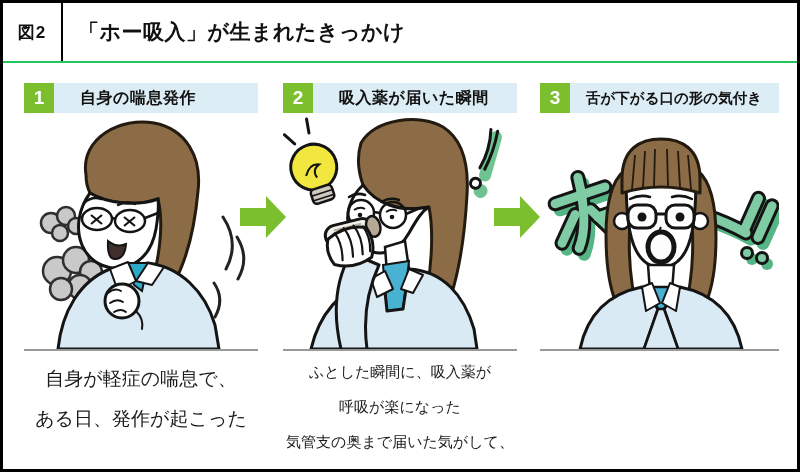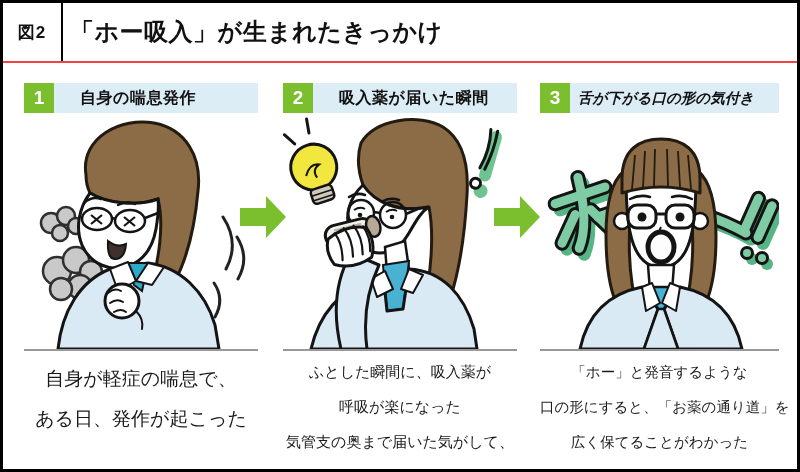--- a/index.html
+++ b/index.html
@@ -6,44 +6,44 @@
     --green:#7bbf2f;
     --heading-bg:#dcedf5;
     --ink:#111;
   }
   html,body{margin:0;padding:0;background:#fff;}
   .figure{
     position:relative;width:800px;height:472px;box-sizing:border-box;
     border:3px solid #000;background:#fff;overflow:hidden;
     font-family:"Liberation Sans","DejaVu Sans",sans-serif;color:#111;
   }
-  .title-band{display:flex;height:58px;border-bottom:2px solid #ef4444;}
+  .title-band{display:flex;height:58px;border-bottom:2px solid #22c55e;gap:8px;}
   .fig-label{
     width:58px;border-right:2px solid #000;display:flex;align-items:center;
     justify-content:center;font-weight:700;font-size:17px;letter-spacing:1px;
   }
   .fig-title{
     flex:1;display:flex;align-items:center;padding-left:7px;
-    font-weight:700;font-size:24px;letter-spacing:.5px;
+    font-weight:700;font-size:21px;letter-spacing:.5px;
   }
   .content{position:relative;height:409px;}
   .panel{position:absolute;top:20px;}
   .panel-1{left:21px;width:234px;}
   .panel-2{left:280px;width:234px;}
   .panel-3{left:537px;width:239px;}
   .panel-header{display:flex;height:30px;}
   .panel-number{
     width:30px;background:var(--green);color:#fff;font-weight:700;font-size:19px;
     display:flex;align-items:center;justify-content:center;flex:none;
   }
   .panel-heading{
     flex:1;background:var(--heading-bg);font-weight:700;font-size:16px;
     display:flex;align-items:center;padding-left:26px;letter-spacing:.5px;white-space:nowrap;
   }
-  .panel-3 .panel-heading{font-size:14.5px;padding-left:8px;letter-spacing:0;font-style:italic;}
+  .panel-3 .panel-heading{font-size:14.5px;padding-left:16px;letter-spacing:0;}
   .illu{height:236px;}
   .illu svg{display:block;width:100%;height:100%;}
   .divider{height:2px;background:#999;}
   .caption{text-align:center;color:#1a1a1a;}
   .caption div{white-space:nowrap;}
   .caption-2{padding-top:8px;font-size:19px;line-height:40px;}
   .caption-3{padding-top:5px;font-size:15px;line-height:35px;font-family:Liberation Mono, monospace;}
   .panel-3 .caption-3{font-size:14.5px;}
   .arrow{position:absolute;top:132px;width:47px;height:44px;}
   .arrow-1{left:237px;}
@@ -339,21 +339,16 @@
           <path d="M40,236 C48,198 72,180 102,174 L118,196 L104,236 Z" fill="#daeaf4" stroke="#141414" stroke-width="3" stroke-linejoin="round"></path>
           <path d="M202,236 C194,198 170,180 140,174 L124,196 L138,236 Z" fill="#daeaf4" stroke="#141414" stroke-width="3" stroke-linejoin="round"></path>
           <path d="M104,236 L118,196 L124,196 L138,236 Z" fill="#daeaf4" stroke="#141414" stroke-width="2.5" stroke-linejoin="round"></path>
           <g fill="#fff" stroke="#141414" stroke-width="2" stroke-linejoin="round">
             <path d="M102,174 L112,170 L120,190 L106,198 Z"></path>
             <path d="M140,174 L130,170 L122,190 L136,198 Z"></path>
           </g>
         </svg>
       </div>
       <div class="divider"></div>
-      <div class="caption caption-3">
-        <div>「ホー」と発音するような</div>
-        <div>口の形にすると、「お薬の通り道」を</div>
-        <div>広く保てることがわかった</div>
-      </div>
     </div>
 
   </div>
 </div>
 
 </body></html>

